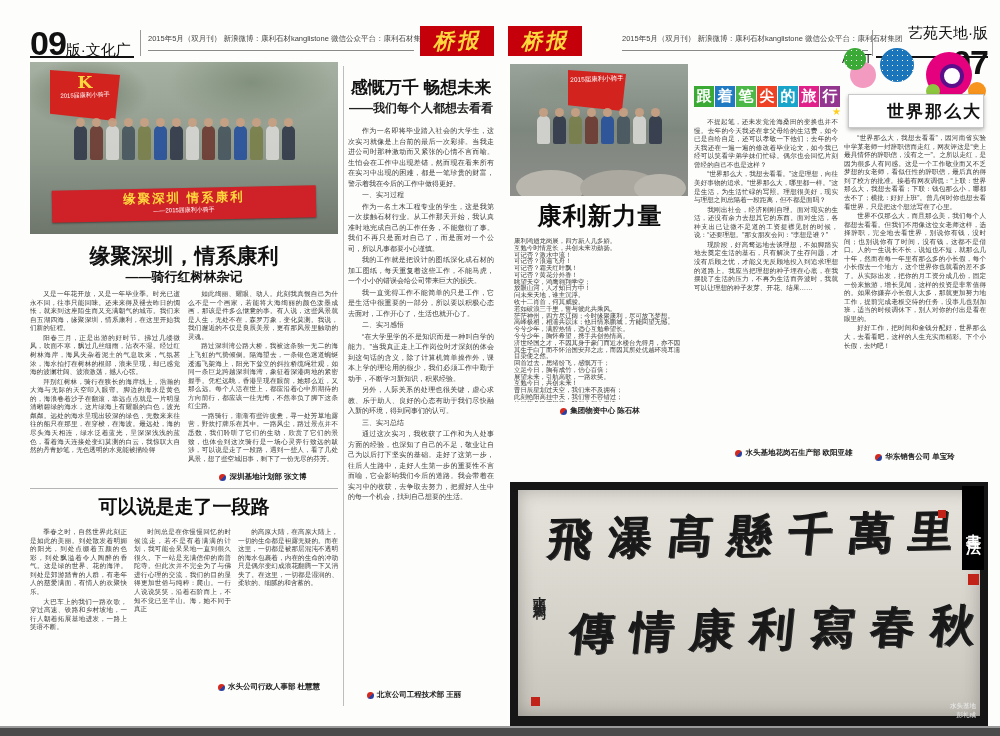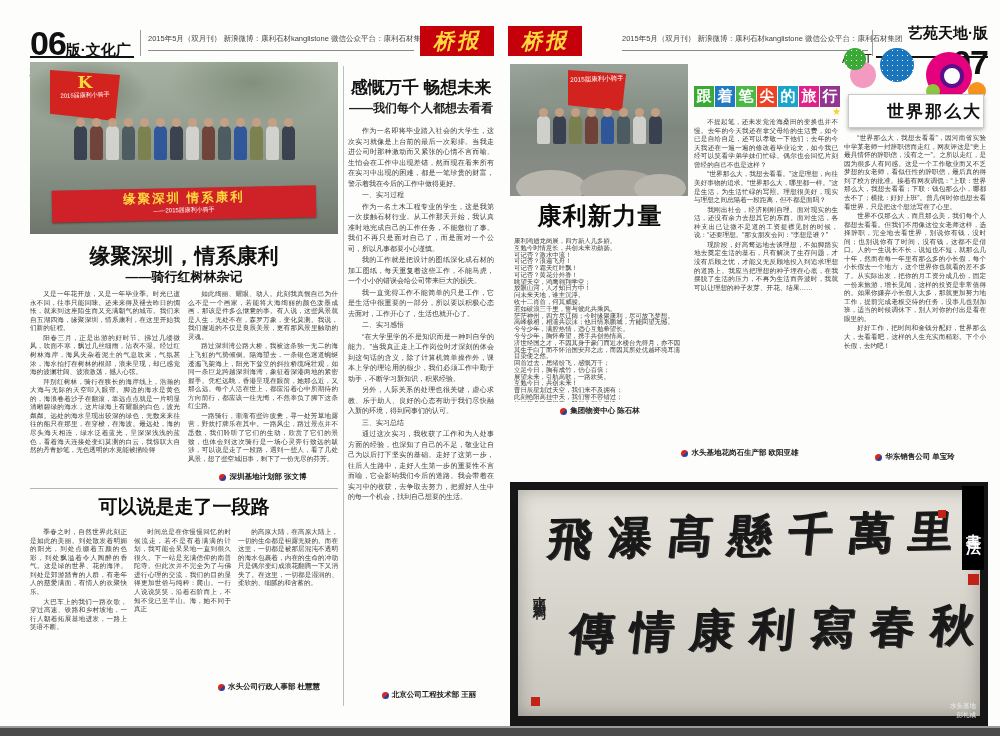--- a/index.html
+++ b/index.html
@@ -1,21 +1,21 @@
 <!DOCTYPE html>
 <html><head>
 <meta charset="utf-8">
 <style>
   html,body{margin:0;padding:0;background:#e9e9e9;}
   .sheet{position:relative;width:1000px;height:736px;background:#fdfdfc;overflow:hidden;
          font-family:"Liberation Sans","DejaVu Sans",sans-serif;color:#222;}
   .abs{position:absolute;}
   
   .pgnum{font-weight:bold;font-size:34px;letter-spacing:-1px;color:#111;}
-  .secname{font-weight:bold;font-size:15px;color:#111;}
+  .secname{font-weight:normal;font-size:15px;color:#111;}
   .secen{font-size:12px;letter-spacing:3px;color:#222;}
   .issue{font-size:7.5px;color:#444;white-space:nowrap;}
   .hrule{background:#8a8a8a;height:1px;}
   .vrule{background:#9a9a9a;width:1px;}
   .masthead{background:#c6000b;display:flex;align-items:center;justify-content:center;}
   .masthead span{font-family:"DejaVu Serif",serif;font-style:italic;font-weight:bold;
                  font-size:21px;color:#ffd83d;letter-spacing:3px;transform:rotate(-2deg);}
   .underln{border-bottom:2px solid #111;}
   
   .t-main{font-weight:bold;font-size:21px;text-align:center;color:#111;}
@@ -82,21 +82,21 @@
   .footedge{background:#9a9a9a;}
 </style>
 </head>
 <body>
 
 <div class="sheet">
 
   <div>
 
     <div class="abs underln" style="left:30px;top:24px;width:104px;height:32px;">
-      <span class="pgnum">06</span><span class="secname">版·文化广场</span>
+      <span class="pgnum">09</span><span class="secname">版·文化广场</span>
     </div>
     <div class="abs secen" style="left:34px;top:60px;">CULTURE</div>
     <div class="abs vrule" style="left:140px;top:30px;height:26px;"></div>
     <div class="abs issue" style="left:148px;top:34px;">2015年5月（双月刊）  新浪微博：康利石材kanglistone  微信公众平台：康利石材集团</div>
     <div class="abs hrule" style="left:148px;top:50px;width:266px;"></div>
     <div class="abs masthead" style="left:420px;top:26px;width:74px;height:30px;">
       <span>桥报</span>
     </div>
 
     <div class="abs photo photoL" style="left:30px;top:62px;width:308px;height:172px;">
@@ -167,21 +167,21 @@
         <p>一、实习过程</p>
         <p>作为一名土木工程专业的学生，这是我第一次接触石材行业。从工作那天开始，我认真准时地完成自己的工作任务，不能敷衍了事。我们不再只是面对自己了，而是面对一个公司，所以凡事都要小心谨慎。</p>
         <p>我的工作就是把设计的图纸深化成石材的加工图纸，每天重复着这些工作，不能马虎，一个小小的错误会给公司带来巨大的损失。</p>
         <p>我一直觉得工作不能简单的只是工作，它是生活中很重要的一部分，所以要以积极心态去面对，工作开心了，生活也就开心了。</p>
         <p>二、实习感悟</p>
         <p>“在大学里学的不是知识而是一种叫自学的能力。”当我真正走上工作岗位时才深刻的体会到这句话的含义，除了计算机简单操作外，课本上学的理论用的很少，我们必须工作中勤于动手，不断学习新知识，积累经验。</p>
         <p>另外，人际关系的处理也很关键，虚心求教、乐于助人、良好的心态有助于我们尽快融入新的环境，得到同事们的认可。</p>
         <p>三、实习总结</p>
         <p>通过这次实习，我收获了工作和为人处事方面的经验，也深知了自己的不足，敬业让自己为以后打下坚实的基础。走好了这第一步，往后人生路中，走好人生第一步的重要性不言而喻，它会影响我们今后的道路。我会带着在实习中的收获，去争取去努力，把握好人生中的每一个机会，找到自己想要的生活。</p>
       </div>
-    <div class="abs byline" style="left:356px;top:690px;width:146px;">
+    <div class="abs byline" style="left:341px;top:690px;width:146px;">
       <span class="endmark"></span><span>北京公司工程技术部 王丽</span>
     </div>
   </div>
 
   <div>
 
     <div class="abs masthead" style="left:508px;top:26px;width:74px;height:30px;">
       <span>桥报</span>
     </div>
     <div class="abs issue" style="left:622px;top:34px;">2015年5月（双月刊）  新浪微博：康利石材kanglistone  微信公众平台：康利石材集团</div>
@@ -252,21 +252,21 @@
       <span class="tile" style="background: rgb(224, 33, 138);">旅</span>
       <span class="tile" style="background: rgb(147, 54, 143);">行</span>
     </div>
     <div class="abs sparkle" style="left:832px;top:106px;">★</div>
     <div class="abs bt" style="left:694px;top:118px;width:144px;height:326px;">
         <p>不提起笔，还未发觉沧海桑田的变换也并不慢。去年的今天我还在拿父母给的生活费，如今已是自给自足，还可以孝敬一下他们；去年的今天我还在一遍一遍的修改着毕业论文，如今我已经可以笑看学弟学妹们忙碌。偶尔也会回忆片刻曾经的自己不也是这样？</p>
         <p>“世界那么大，我想去看看。”这是理想，向往美好事物的追求。“世界那么大，哪里都一样。”这是生活，为生活忙碌的写照。理想很美好，现实与理想之间总隔着一段距离，但不都是面吗？</p>
         <p>我刚出社会，经济刚刚自理。面对现实的生活，还没有余力去想其它的东西。面对生活，各种支出已让微不足道的工资捉襟见肘的时候，说：“还要理想。”那女朋友会问：“李想是谁？”</p>
         <p>现阶段，好高骛远地去谈理想，不如脚踏实地去奠定生活的基石，只有解决了生存问题，才没有后顾之忧，才能义无反顾地投入到追求理想的道路上。我应当把理想的种子埋在心底，在我摆脱了生活的压力，不再为生活而奔波时，我就可以让理想的种子发芽、开花、结果……</p>
       </div>
-    <div class="abs byline" style="left:668px;top:448px;width:144px;">
+    <div class="abs byline" style="left:722px;top:448px;width:144px;">
       <span class="endmark"></span><span>水头基地花岗石生产部 欧阳亚雄</span>
     </div>
 
     <div class="abs deco" style="left:844px;top:48px;width:142px;height:74px;">
       <span class="circ" style="right:14px;top:4px;width:46px;height:46px;background:#e5007d;"></span>
       <span class="circ dots" style="left:36px;top:0;width:34px;height:34px;background-color:#1b75bb;"></span>
       <span class="circ" style="left:6px;top:14px;width:26px;height:26px;background:#f29ac0;"></span>
       <span class="circ dots" style="left:0;top:0;width:22px;height:22px;background-color:#3aa935;"></span>
       <span class="circ" style="right:0;top:34px;width:18px;height:18px;background:#f7941d;"></span>
       <span class="circ" style="right:46px;top:36px;width:14px;height:14px;background:#8dc63f;"></span>

